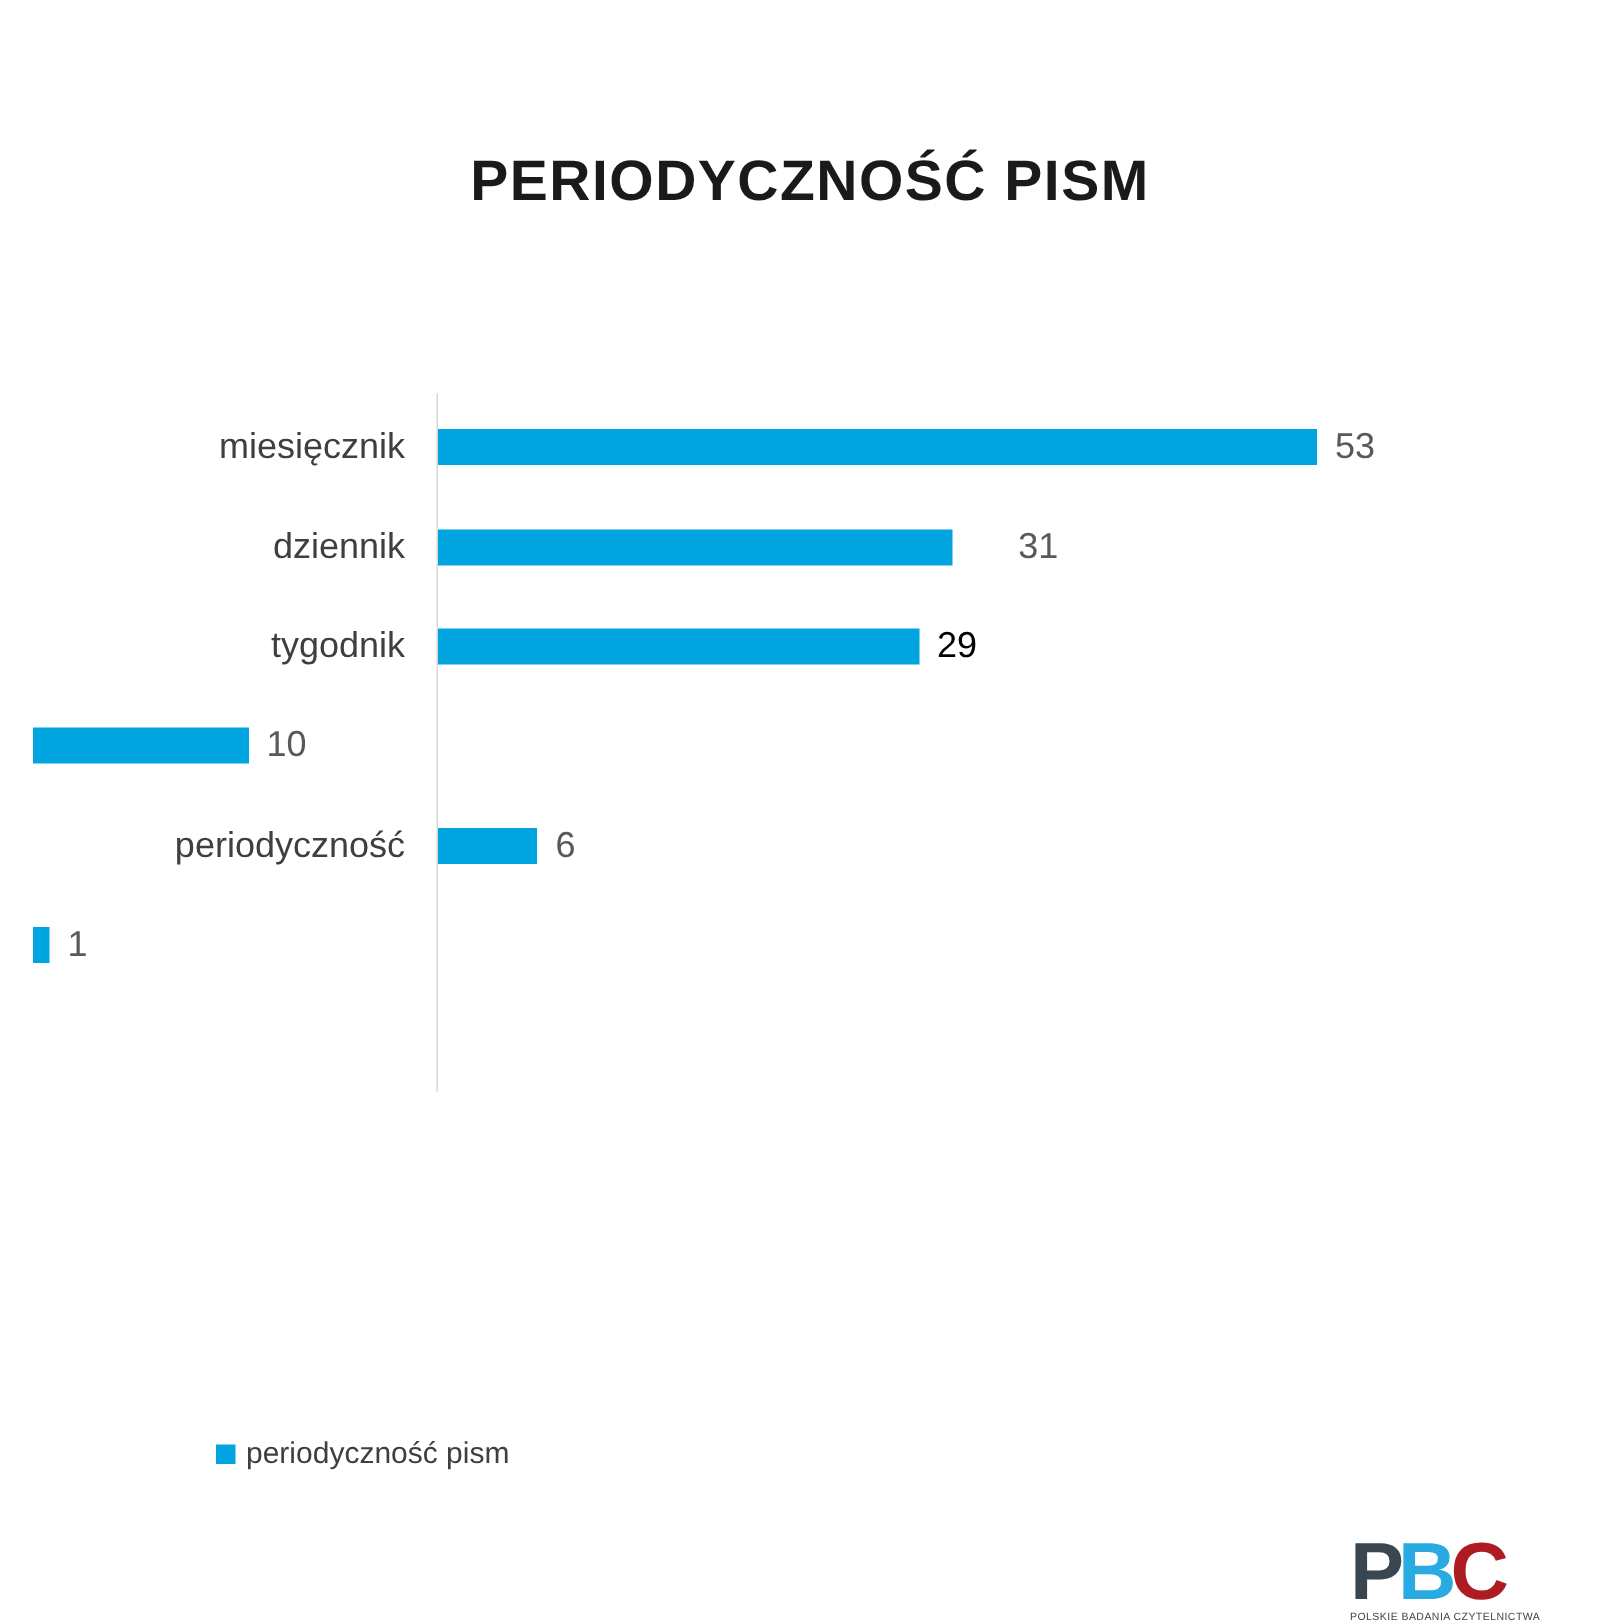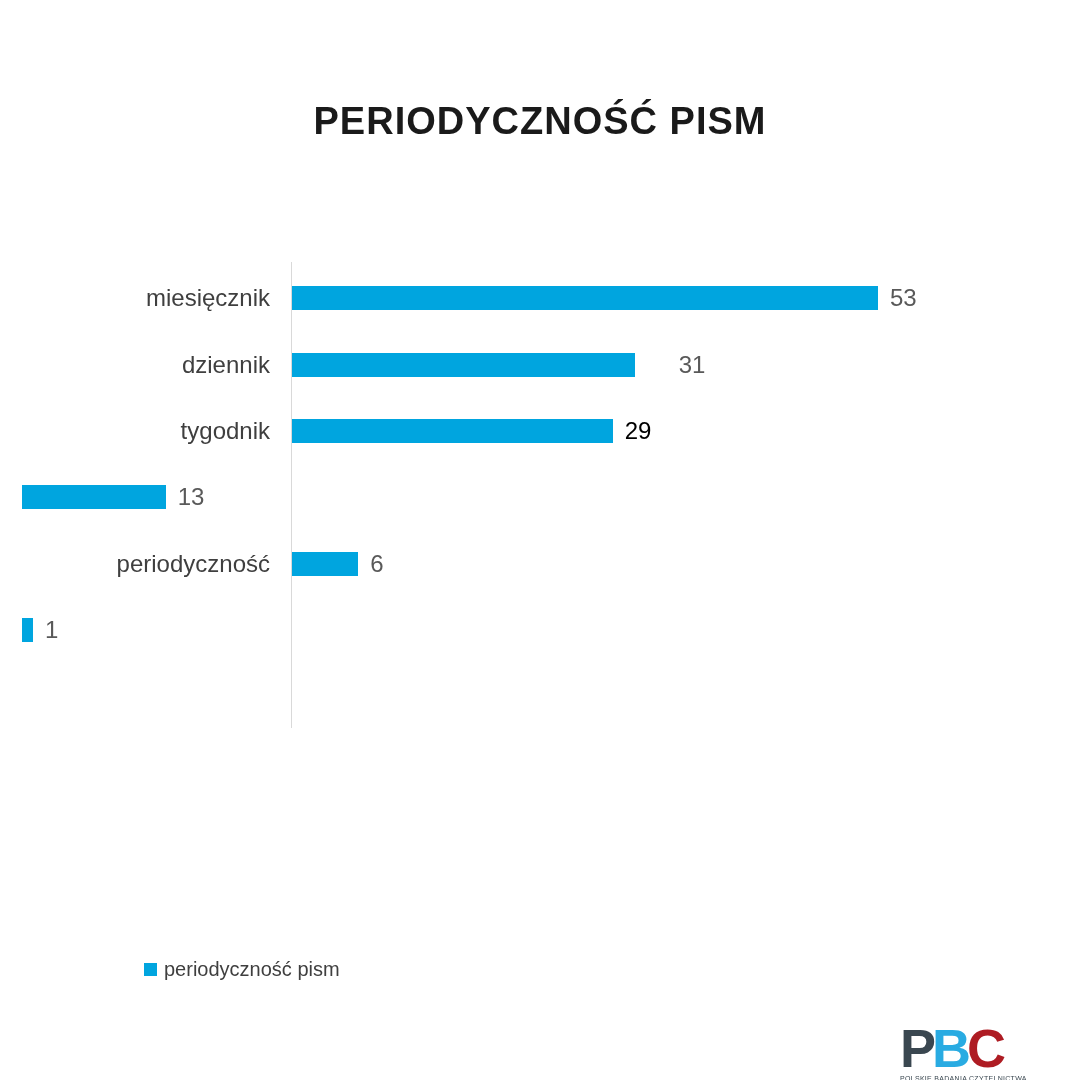--- a/index.html
+++ b/index.html
@@ -138,21 +138,21 @@
       <div class="row">
         <div class="cat-label">tygodnik</div>
         <div class="bar-area">
           <div class="bar" style="width: 320.642px; background: rgb(0, 165, 223);"></div>
           <span class="val-label" style="color: #000000;">29</span>
         </div>
       </div>
       <div class="row">
         <div class="bar-area">
           <div class="bar" style="width: 143.736px; background: rgb(0, 165, 223);"></div>
-          <span class="val-label" style="color: rgb(89, 89, 89);">13</span>
+          <span class="val-label" style="color: rgb(89, 89, 89);">10</span>
         </div>
       </div>
       <div class="row">
         <div class="cat-label">periodyczność</div>
         <div class="bar-area">
           <div class="bar" style="width: 66.3396px; background: rgb(0, 165, 223);"></div>
           <span class="val-label" style="color: rgb(89, 89, 89);">6</span>
         </div>
       </div>
       <div class="row">

